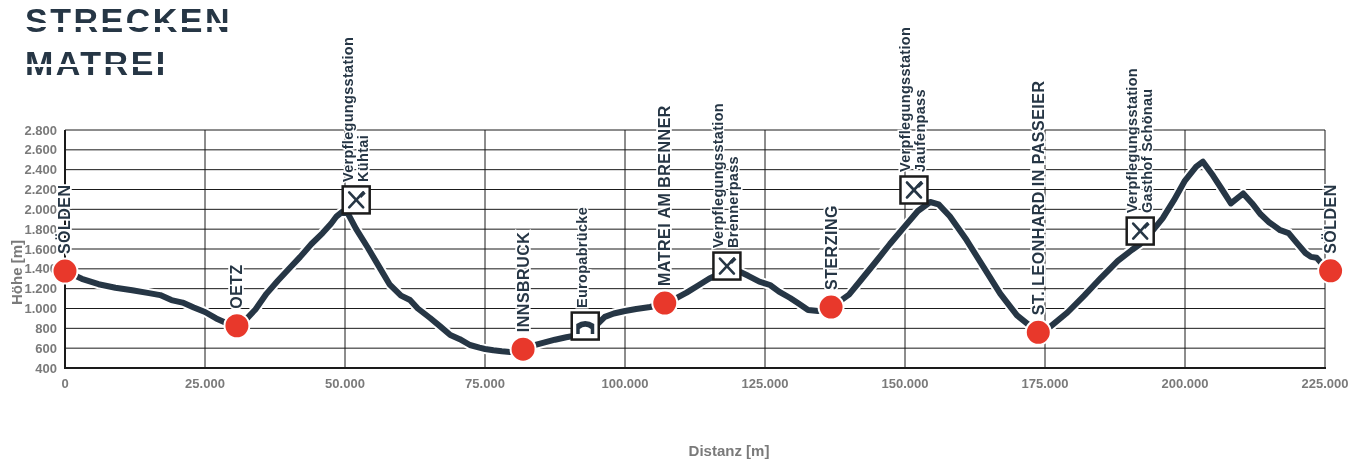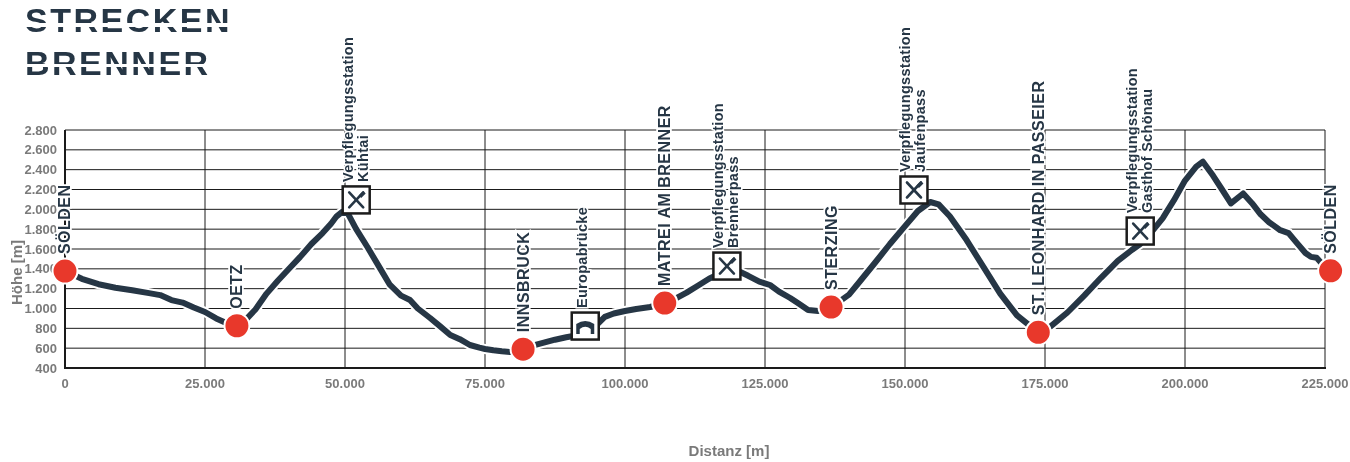--- a/index.html
+++ b/index.html
@@ -12,21 +12,21 @@
   .title-line.l2::after{content:"";position:absolute;left:-2px;right:-2px;top:50%;height:3.5px;background:#fff;}
   svg{position:absolute;left:0;top:0;}
   svg text{font-family:"Liberation Sans", sans-serif;}
 </style>
 </head>
 <body>
 
 <div class="stage">
   <div class="title">
     <span class="title-line l1">STRECKEN</span><br>
-    <span class="title-line l2">BRENNER</span>
+    <span class="title-line l2">MATREI</span>
   </div>
   <svg id="chart" width="1350" height="462" viewBox="0 0 1350 462">
       <line x1="65" x2="1325" y1="368" y2="368" stroke="#1a1a1a" stroke-width="1"></line>
       <line x1="65" x2="1325" y1="348.1666666666667" y2="348.1666666666667" stroke="#1a1a1a" stroke-width="1"></line>
       <line x1="65" x2="1325" y1="328.3333333333333" y2="328.3333333333333" stroke="#1a1a1a" stroke-width="1"></line>
       <line x1="65" x2="1325" y1="308.5" y2="308.5" stroke="#1a1a1a" stroke-width="1"></line>
       <line x1="65" x2="1325" y1="288.6666666666667" y2="288.6666666666667" stroke="#1a1a1a" stroke-width="1"></line>
       <line x1="65" x2="1325" y1="268.8333333333333" y2="268.8333333333333" stroke="#1a1a1a" stroke-width="1"></line>
       <line x1="65" x2="1325" y1="249" y2="249" stroke="#1a1a1a" stroke-width="1"></line>
       <line x1="65" x2="1325" y1="229.16666666666666" y2="229.16666666666666" stroke="#1a1a1a" stroke-width="1"></line>

